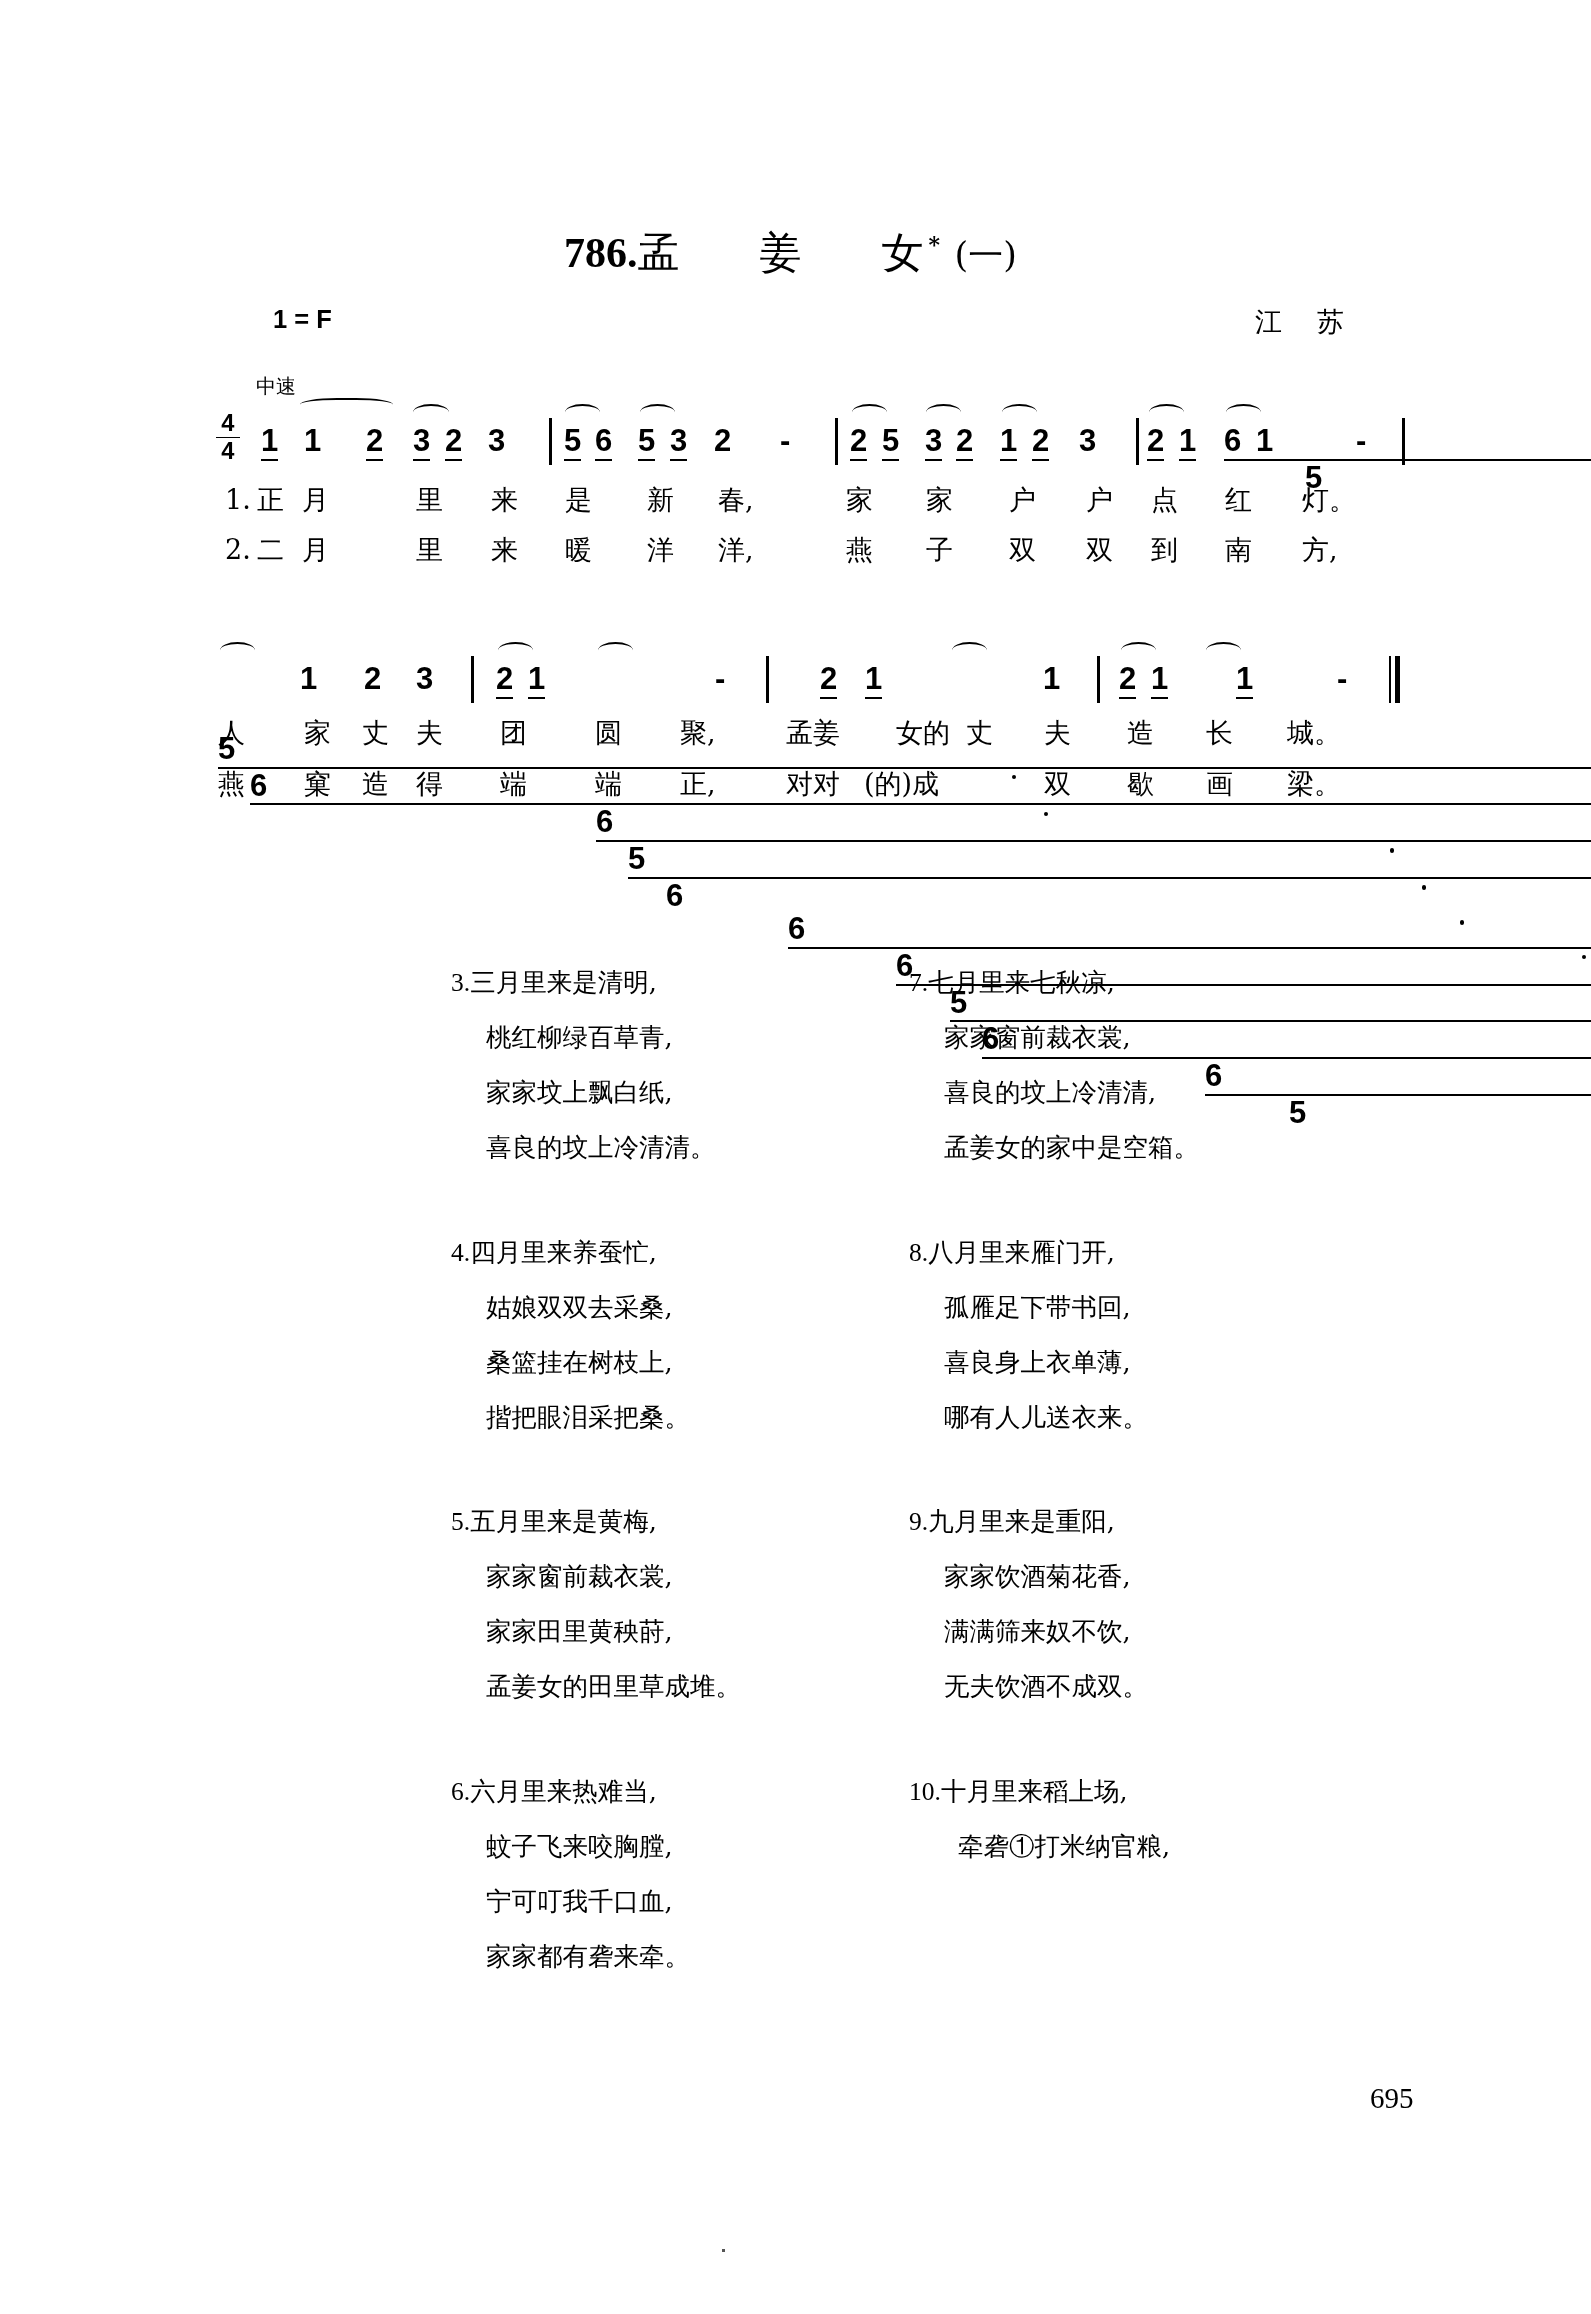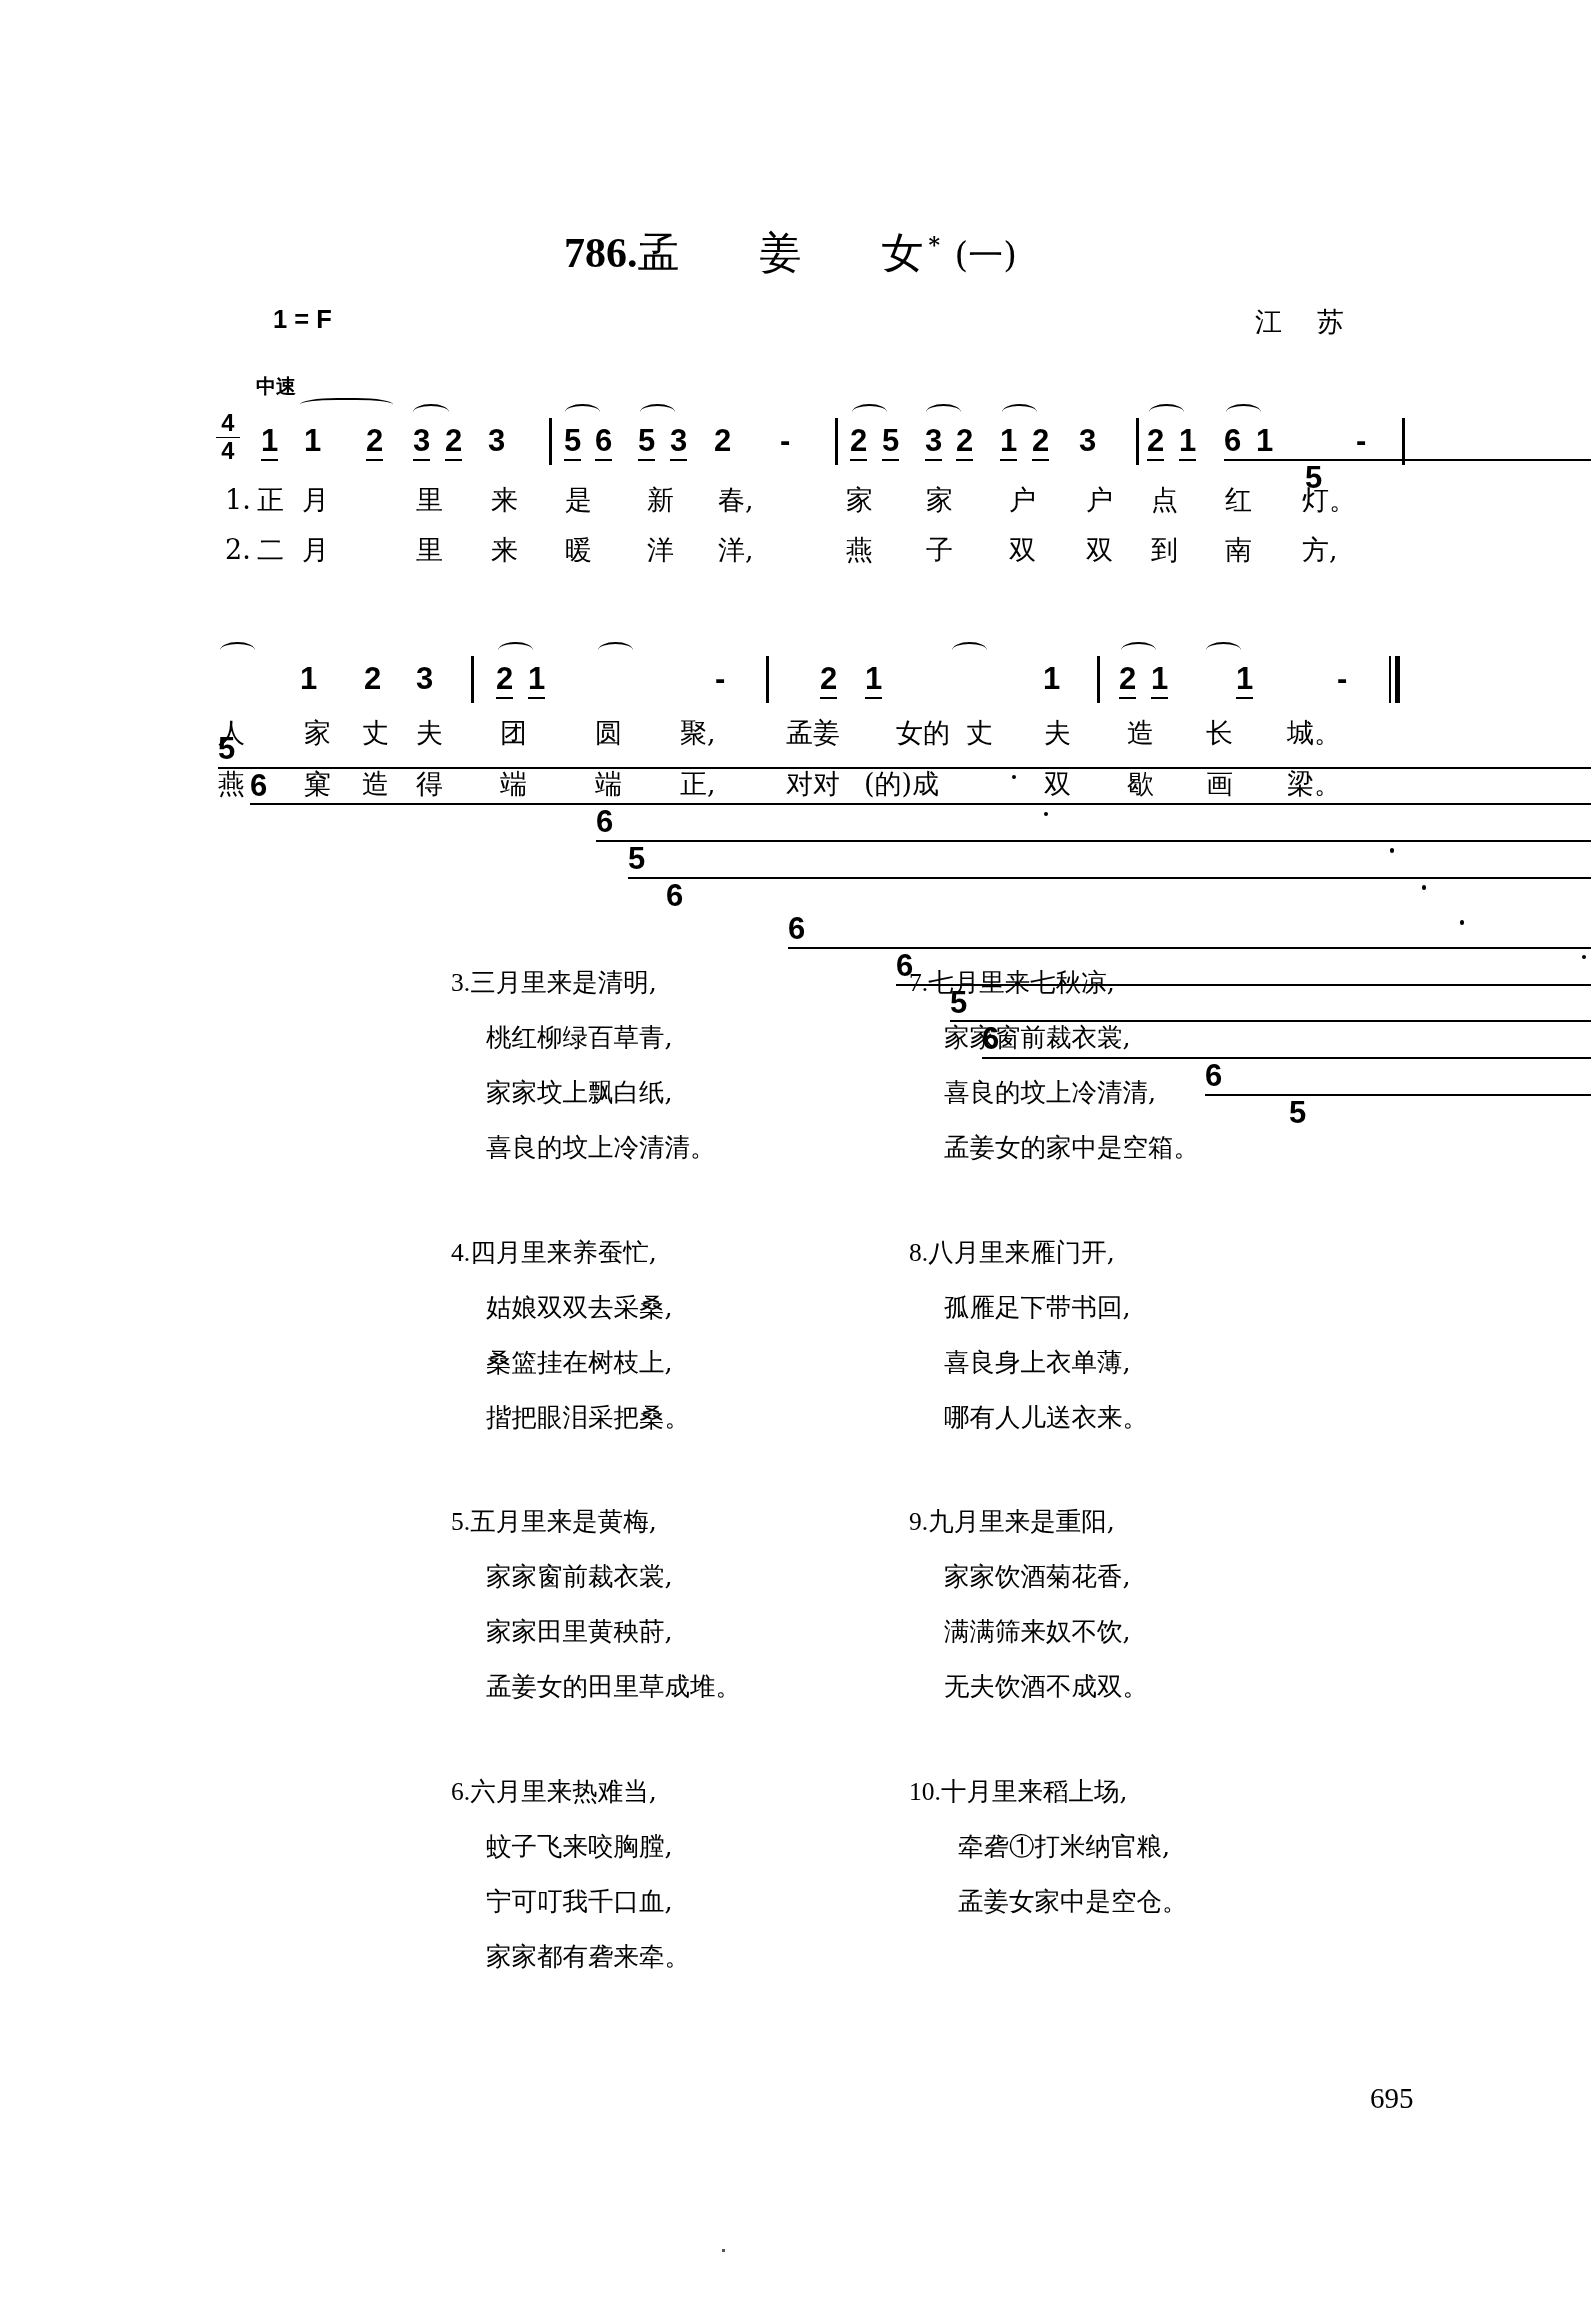--- a/index.html
+++ b/index.html
@@ -5,21 +5,21 @@
   html,body{margin:0;padding:0;background:#fff;}
   body{width:1591px;height:2315px;position:relative;overflow:hidden;color:#000;font-family:"DejaVu Serif",serif;}
   .abs{position:absolute;}
   .title{top:225px;left:564px;font-size:42px;font-weight:bold;white-space:nowrap;}
   .title .num{font-family:"Liberation Serif",serif;font-weight:bold;}
   .title .ch{display:inline-block;margin-right:80px;font-weight:normal;}
   .title .star{font-size:22px;vertical-align:super;margin-left:-75px;margin-right:14.5px;}
   .title .sub{font-size:35px;font-weight:normal;}
   .key{top:305px;left:273px;font-family:"Liberation Sans",sans-serif;font-weight:bold;font-size:25.5px;}
   .region{top:304px;left:1255px;font-size:27px;letter-spacing:35px;}
-  .tempo{top:373px;left:256px;font-size:20px;font-weight:bold;}
+  .tempo{top:373px;left:256px;font-size:20px;font-weight:normal;}
   .ts{left:216px;top:411px;font-family:"Liberation Sans",sans-serif;font-weight:bold;font-size:23.6px;line-height:25.5px;text-align:center;width:23.6px;}
   .ts .line{border-top:1.8px solid #000;margin:0.9px 0;}
   .n{font-family:"Liberation Sans",sans-serif;font-weight:bold;font-size:31px;line-height:33px;}
   .ul{border-bottom:2.7px solid #000;padding-bottom:1.8px;}
   .dot{position:relative;}
   .dot::after{content:"";position:absolute;left:50%;bottom:-12.7px;width:4.5px;height:4.5px;margin-left:-1.8px;background:#000;border-radius:50%;}
   .bar{width:2.7px;background:#000;height:47px;}
   .fbar{width:8.2px;border-left:2.7px solid #000;height:47px;}
   .fbar::after{content:"";position:absolute;left:3.6px;top:0;width:5.5px;height:47px;background:#000;}
   .slur{height:14.5px;border-top:2.7px solid #000;border-radius:50% 50% 0 0;width:31px;}
@@ -180,18 +180,18 @@
   </div>
 
 <div id="verses">
     <div class="abs verse" style="top: 955px; left: 451px;"><span class="ln"><span class="num">3.</span>三月里来是清明,</span><span class="ln" style="padding-left: 35px;">桃红柳绿百草青,</span><span class="ln" style="padding-left: 35px;">家家坟上飘白纸,</span><span class="ln" style="padding-left: 35px;">喜良的坟上冷清清。</span></div>
     <div class="abs verse" style="top: 1225px; left: 451px;"><span class="ln"><span class="num">4.</span>四月里来养蚕忙,</span><span class="ln" style="padding-left: 35px;">姑娘双双去采桑,</span><span class="ln" style="padding-left: 35px;">桑篮挂在树枝上,</span><span class="ln" style="padding-left: 35px;">揩把眼泪采把桑。</span></div>
     <div class="abs verse" style="top: 1494px; left: 451px;"><span class="ln"><span class="num">5.</span>五月里来是黄梅,</span><span class="ln" style="padding-left: 35px;">家家窗前裁衣裳,</span><span class="ln" style="padding-left: 35px;">家家田里黄秧莳,</span><span class="ln" style="padding-left: 35px;">孟姜女的田里草成堆。</span></div>
     <div class="abs verse" style="top: 1764px; left: 451px;"><span class="ln"><span class="num">6.</span>六月里来热难当,</span><span class="ln" style="padding-left: 35px;">蚊子飞来咬胸膛,</span><span class="ln" style="padding-left: 35px;">宁可叮我千口血,</span><span class="ln" style="padding-left: 35px;">家家都有砻来牵。</span></div>
     <div class="abs verse" style="top: 955px; left: 909px;"><span class="ln"><span class="num">7.</span>七月里来七秋凉,</span><span class="ln" style="padding-left: 35px;">家家窗前裁衣裳,</span><span class="ln" style="padding-left: 35px;">喜良的坟上冷清清,</span><span class="ln" style="padding-left: 35px;">孟姜女的家中是空箱。</span></div>
     <div class="abs verse" style="top: 1225px; left: 909px;"><span class="ln"><span class="num">8.</span>八月里来雁门开,</span><span class="ln" style="padding-left: 35px;">孤雁足下带书回,</span><span class="ln" style="padding-left: 35px;">喜良身上衣单薄,</span><span class="ln" style="padding-left: 35px;">哪有人儿送衣来。</span></div>
     <div class="abs verse" style="top: 1494px; left: 909px;"><span class="ln"><span class="num">9.</span>九月里来是重阳,</span><span class="ln" style="padding-left: 35px;">家家饮酒菊花香,</span><span class="ln" style="padding-left: 35px;">满满筛来奴不饮,</span><span class="ln" style="padding-left: 35px;">无夫饮酒不成双。</span></div>
-    <div class="abs verse" style="top: 1764px; left: 909px;"><span class="ln"><span class="num">10.</span>十月里来稻上场,</span><span class="ln" style="padding-left: 49px;">牵砻①打米纳官粮,</span><span class="ln" style="padding-left: 49px;">孟姜女家中是空仓。</span></div>
+    <div class="abs verse" style="top: 1764px; left: 909px;"><span class="ln"><span class="num">10.</span>十月里来稻上场,</span><span class="ln" style="padding-left: 49px;">牵砻①打米纳官粮,</span></div>
   </div>
 
 <div class="abs pagenum">695</div>
 <div class="abs specdot"></div>
 
 
 </body></html>

